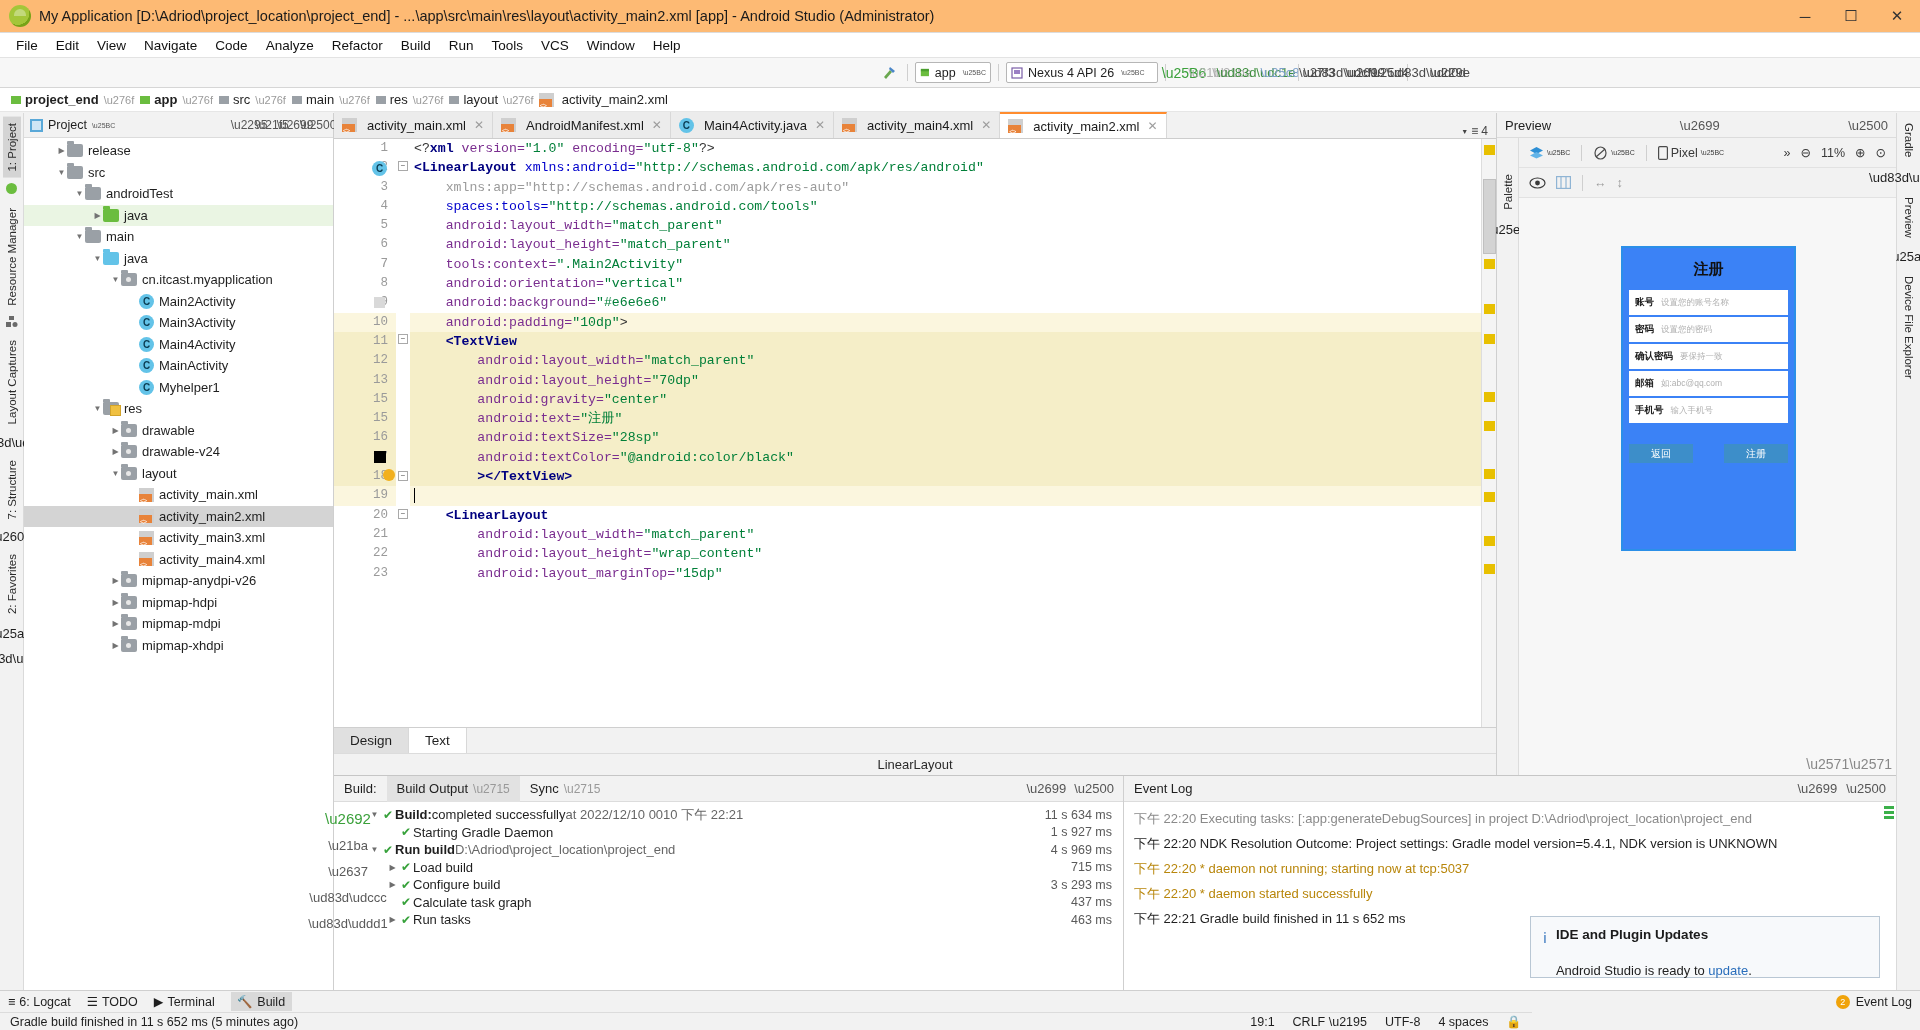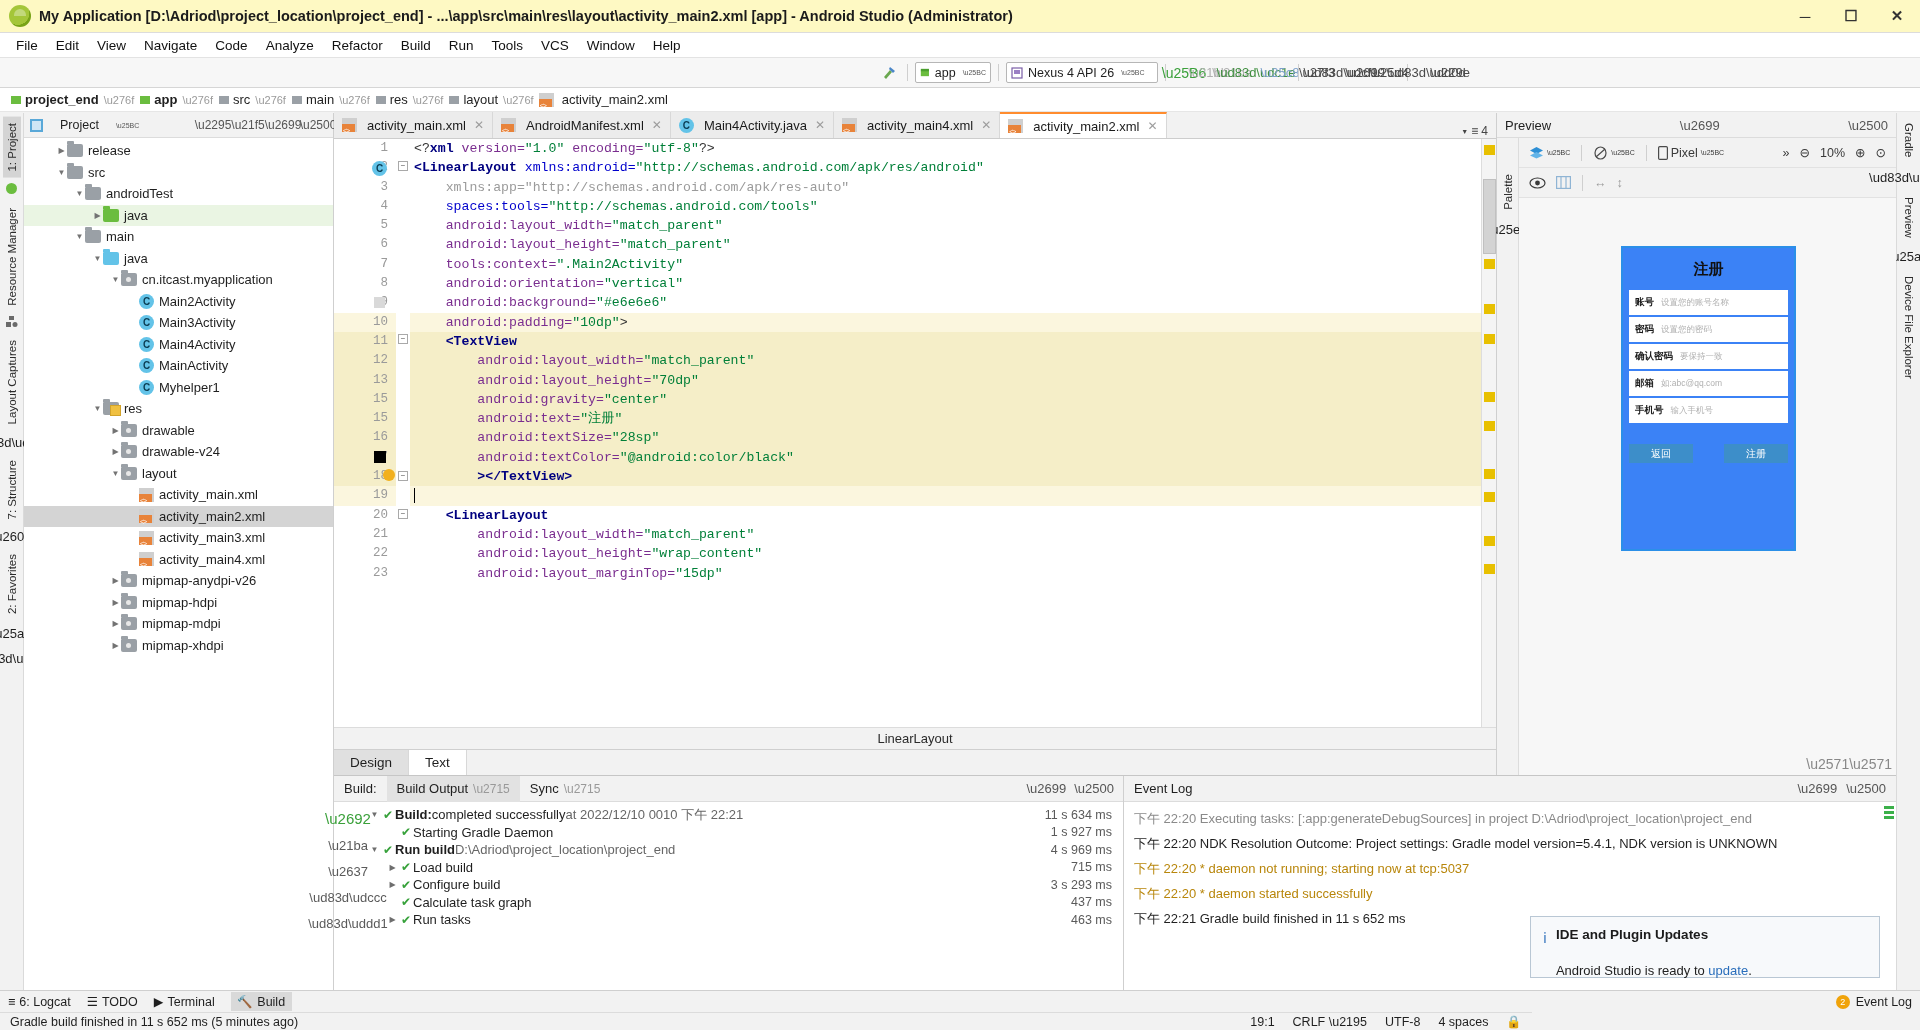--- a/index.html
+++ b/index.html
@@ -1,22 +1,22 @@
 <!DOCTYPE html>
 <html><head>
 <meta charset="utf-8">
 <style>
   * { box-sizing: border-box; margin:0; padding:0; }
   html,body { width:1920px; height:1030px; overflow:hidden;
     font-family:"Liberation Sans", sans-serif; font-size:13px; color:#1f1f1f;
     background:#f2f2f2; }
 
   
-  #titlebar { height:33px; background:#fef9c3; display:flex; align-items:center;
-    border-bottom:1px solid #dcdcdc;font-weight:bold; }
+  #titlebar { height:33px; background:#fdba74; display:flex; align-items:center;
+    border-bottom:1px solid #dcdcdc; }
   #titlebar .logo { width:22px; height:22px; margin:0 8px 0 9px; border-radius:50%;
     background:radial-gradient(circle at 40% 38%, #a4c639 0 60%, #78a317 61% 100%); position:relative; }
   #titlebar .logo:before{content:"";position:absolute;left:5px;top:4px;width:12px;height:7px;
     border-radius:7px 7px 0 0;background:#ffffff55;}
   #titlebar .ttl { font-size:14.5px; color:#1b1b1b; white-space:nowrap; }
   #winbtns { margin-left:auto; display:flex; }
   #winbtns div { width:46px; height:33px; display:flex; align-items:center; justify-content:center;
     font-size:15px; color:#333; }
 
   
@@ -47,21 +47,21 @@
   .rail { width:24px; background:#f2f2f2; border-right:1px solid #dadada;
     display:flex; flex-direction:column; align-items:center; padding-top:4px; }
   .rail.right { border-right:none; border-left:1px solid #dadada; }
   .vtab { writing-mode:vertical-rl; font-size:11.5px; color:#2b2b2b; padding:6px 3px; white-space:nowrap; }
   .vtab.sel { background:#d4d4d4; }
   .vtab.rev { transform:rotate(180deg); }
 
   
   #projectwin { width:310px; background:#fff; border-right:1px solid #cfcfcf;
     display:flex; flex-direction:column; }
-  #pw-head { height:25px; display:flex; align-items:center; padding:0 6px; gap:17px;
+  #pw-head { height:25px; display:flex; align-items:center; padding:0 6px; gap:5px;
     background:#f2f2f2; border-bottom:1px solid #dcdcdc; font-size:12.5px; }
   #pw-head .sq { width:13px; height:13px; border:2px solid #59a8d8; background:#cfe6f5; }
   #pw-head .hbtn { width:18px; height:18px; display:flex; align-items:center; justify-content:center;
     color:#555; font-size:12px; }
   #tree { flex:1; overflow:hidden; padding-top:2px; font-size:13px; }
   .row { height:21.5px; display:flex; align-items:center; white-space:nowrap; }
   .row.green { background:#eaf5e3; }
   .row.sel { background:#d4d4d4; }
   .arrow { width:11px; font-size:8px; color:#737373; text-align:center; flex:none; }
   .ico { width:16px; height:13px; margin-right:5px; flex:none; position:relative; }
@@ -585,26 +585,26 @@
               <div class="mk" style="top: 195px;"></div>
               <div class="mk" style="top: 253px;"></div>
               <div class="mk" style="top: 282px;"></div>
               <div class="mk" style="top: 330px;"></div>
               <div class="mk" style="top: 353px;"></div>
               <div class="mk" style="top: 397px;"></div>
               <div class="mk" style="top: 425px;"></div>
               <div id="scrollthumb" style="top: 40px; height: 75px;"></div>
             </div>
         </div>
-        <div id="bcbar">
-          <span>LinearLayout</span>
-        </div>
         <div id="dtbar">
           <div class="dtab">Design</div>
           <div class="dtab act">Text</div>
+        </div>
+        <div id="bcbar">
+          <span>LinearLayout</span>
         </div>
       </div>
 
       <div id="preview">
         <div id="pv-head">
           <span>Preview</span>
           <span class="hbtn">\u2699</span>
           <span class="hbtn">\u2500</span>
         </div>
         <div id="pv-body">
@@ -633,21 +633,21 @@
               <span class="pvbtn">
                 <svg width="10" height="14" viewBox="0 0 10 14">
                     <rect x="0.6" y="0.6" width="8.8" height="12.8" rx="1.2" fill="none" stroke="#4a4a4a" stroke-width="1.2"></rect>
                   </svg>
                 <span>Pixel</span>
                 <span class="car" style="font-size:7px">\u25BC</span>
               </span>
               <span style="margin-left:auto"></span>
               <span class="pvbtn">»</span>
               <span class="pvbtn">⊖</span>
-              <span class="pvbtn">10%</span>
+              <span class="pvbtn">11%</span>
               <span class="pvbtn">⊕</span>
               <span class="pvbtn">⊙</span>
             </div>
             <div class="pvtoolrow">
               <span class="pvbtn">
                 <svg width="17" height="12" viewBox="0 0 17 12">
                     <ellipse cx="8.5" cy="6" rx="7.5" ry="5" fill="none" stroke="#3a3a3a" stroke-width="1.2"></ellipse>
                     <circle cx="8.5" cy="6" r="2.4" fill="#3a3a3a"></circle>
                   </svg>
               </span>

